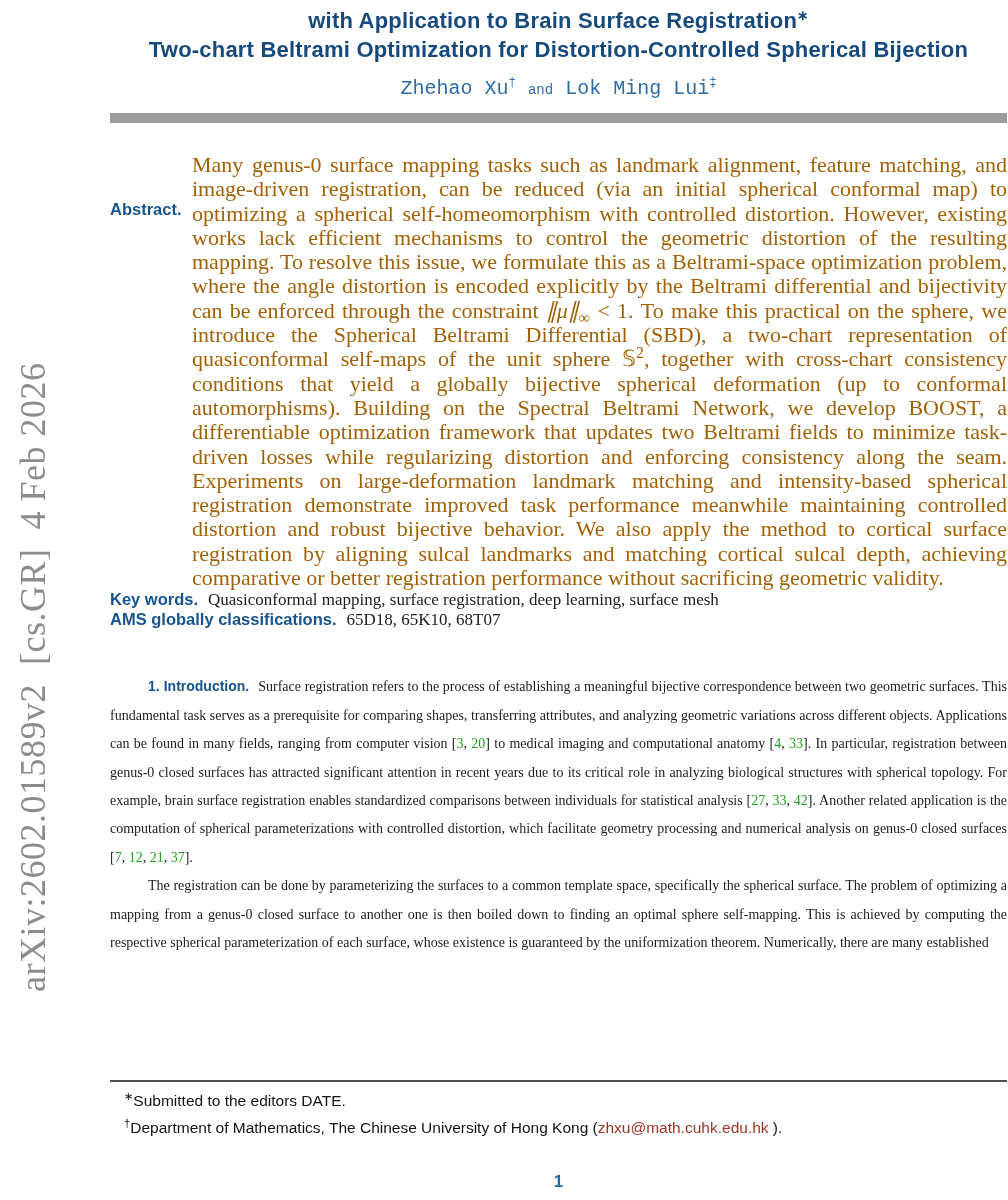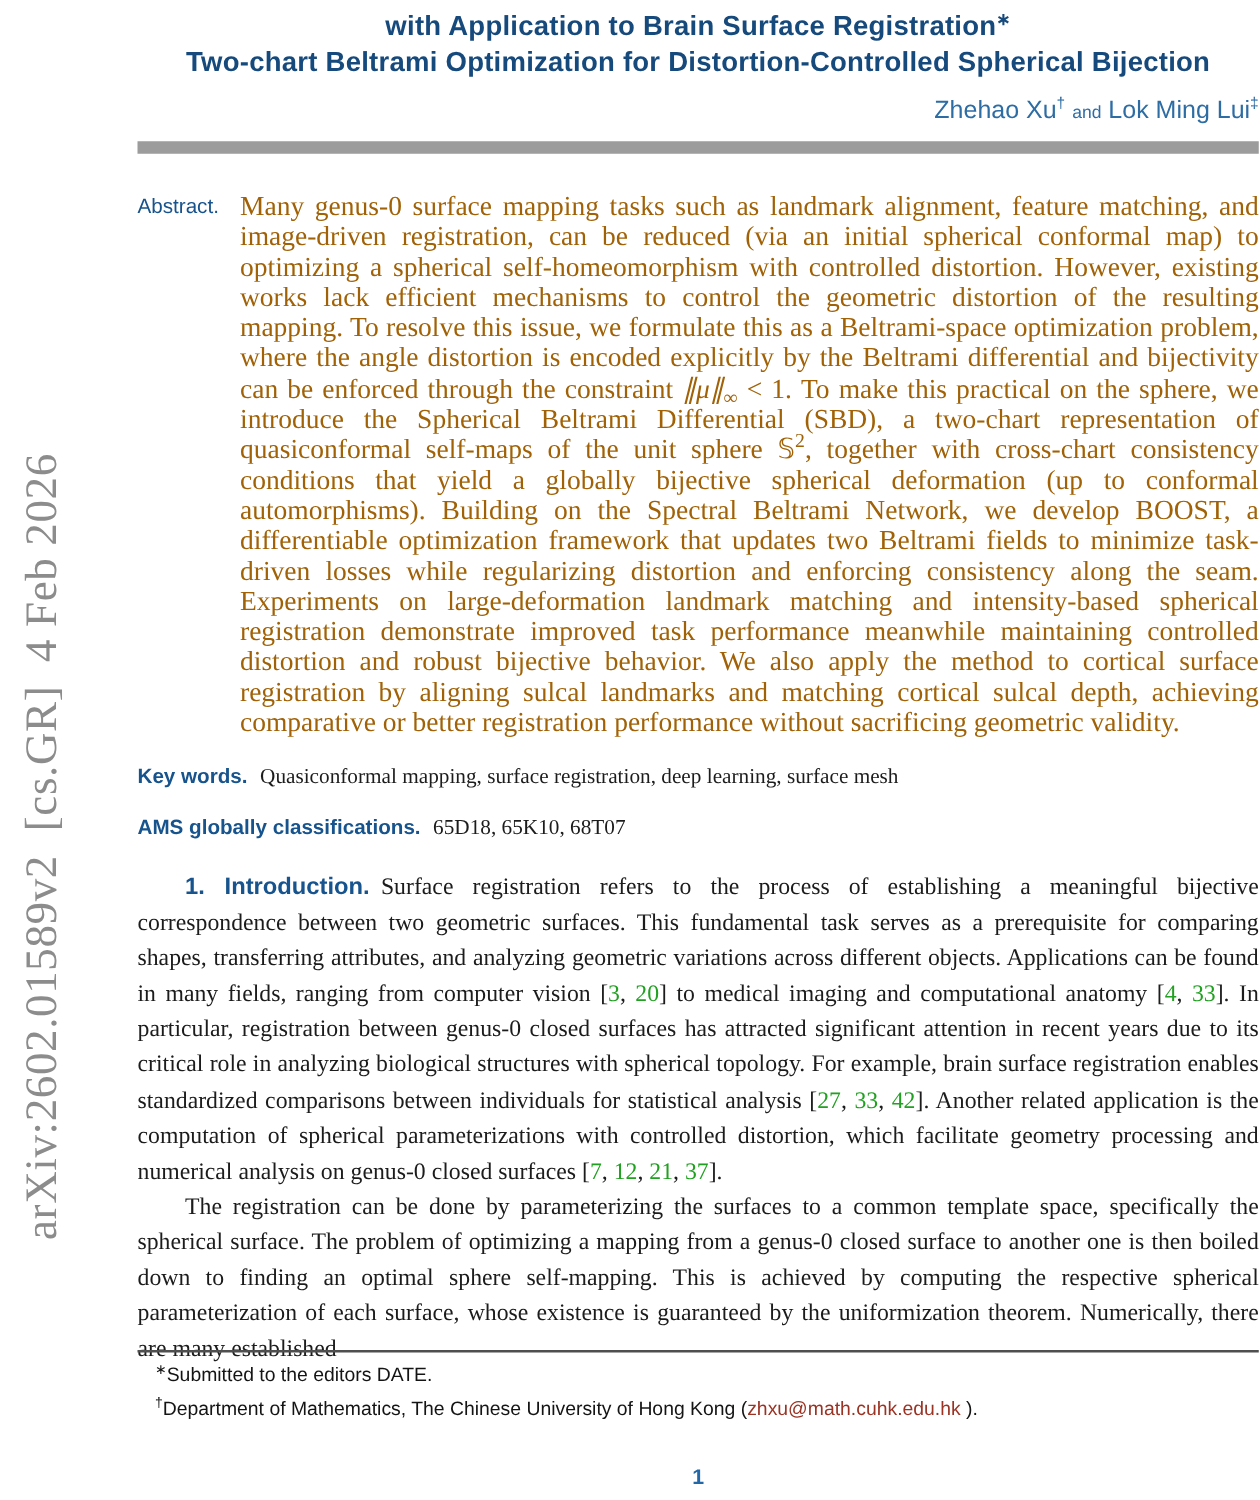--- a/index.html
+++ b/index.html
@@ -34,65 +34,65 @@
     font-weight: bold;
     font-size: 22px;
     line-height: 29px;
     color: var(--title_blue);
     letter-spacing: 0.2px;
   }
   .sup-mark { font-size: 62%; vertical-align: super; line-height: 0; }
 
   .authors {
     margin-top: 13px;
-    text-align: right;
-    font-family: Liberation Sans, sans-serif;
+    text-align: center;
+    font-family: Liberation Mono, monospace;
     font-size: 20px;
     color: var(--author_blue);
   }
   .authors .and { font-size: 14px; }
 
   .rule-bar { margin-top: 13px; height: 10px; background: var(--bar_gray); }
 
   .abstract { margin-top: 30px; display: flex; }
   .abs-label {
     flex: 0 0 82px;
     font-family: "Liberation Sans", sans-serif;
-    font-weight: normal;
+    font-weight: bold;
     font-size: 16.5px;
     line-height: 24.3px;
     color: var(--label_blue);
+    margin-top: 44px;
   }
   .abs-text {
     flex: 1;
     font-family: "Liberation Serif", serif;
     font-size: 22px;
     line-height: 24.3px;
     text-align: justify;
     color: #a16207;
   }
 
   .meta-line {
-    margin-top: 21px;
     font-family: "Liberation Serif", serif;
     font-size: 17px;
     color: #1c1c1c;
   }
   .meta-label {
     font-family: "Liberation Sans", sans-serif;
     font-weight: bold;
     font-size: 16.5px;
     color: var(--label_blue);
     margin-right: 10px;
   }
 
   .intro {
-    margin-top: 24px;
+    margin-top: 42px;
     font-family: "Liberation Serif", serif;
-    font-size: 19px;
+    font-size: 14px;
     line-height: 28.4px;
     text-align: justify;
     color: #1c1c1c;
   }
   .intro p { margin: 0; text-indent: 38px; }
   .section-heading {
     font-family: "Liberation Sans", sans-serif;
     font-weight: bold;
     color: var(--label_blue);
     margin-right: 9px;

